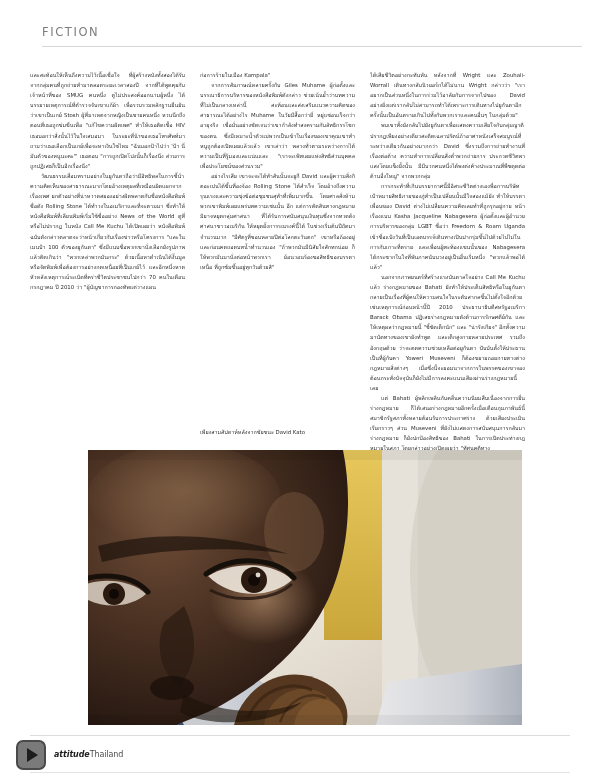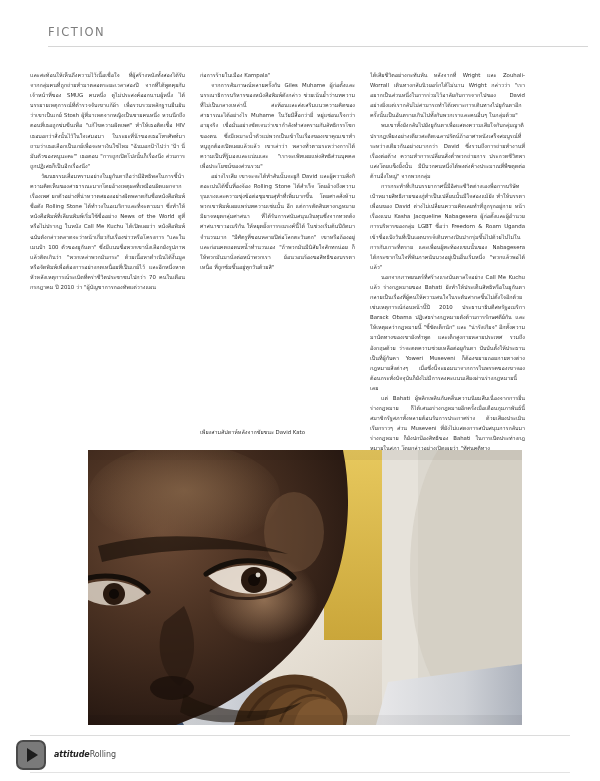--- a/index.html
+++ b/index.html
@@ -16,21 +16,21 @@
   
   .page{
     position:absolute;
     left:0;top:0;width:600px;height:781px;
     background:#fff;
   }
 
   
   .runhead{
     position:absolute;
-    left:48px;top:24px;
+    left:42px;top:24px;
     width:540px;
   }
   .runhead-title{
     font-size:11.5px;
     letter-spacing:1.6px;
     color:#7d7d7d;
     font-weight:400;
     line-height:16px;
     white-space:nowrap;
   }
@@ -247,19 +247,19 @@
     </svg>
   </div>
 
   <div class="foot-rule-top"></div>
 
   <div class="logo-wrap">
     <div class="play-badge">
       <div class="play-tri"></div>
     </div>
     <div class="wordmark">
-      <span class="bold">attitude</span><span class="light">Rolling</span>
+      <span class="bold">attitude</span><span class="light">Thailand</span>
     </div>
   </div>
 
   <div class="foot-rule-bottom"></div>
 
 </div>
 
 </body></html>

